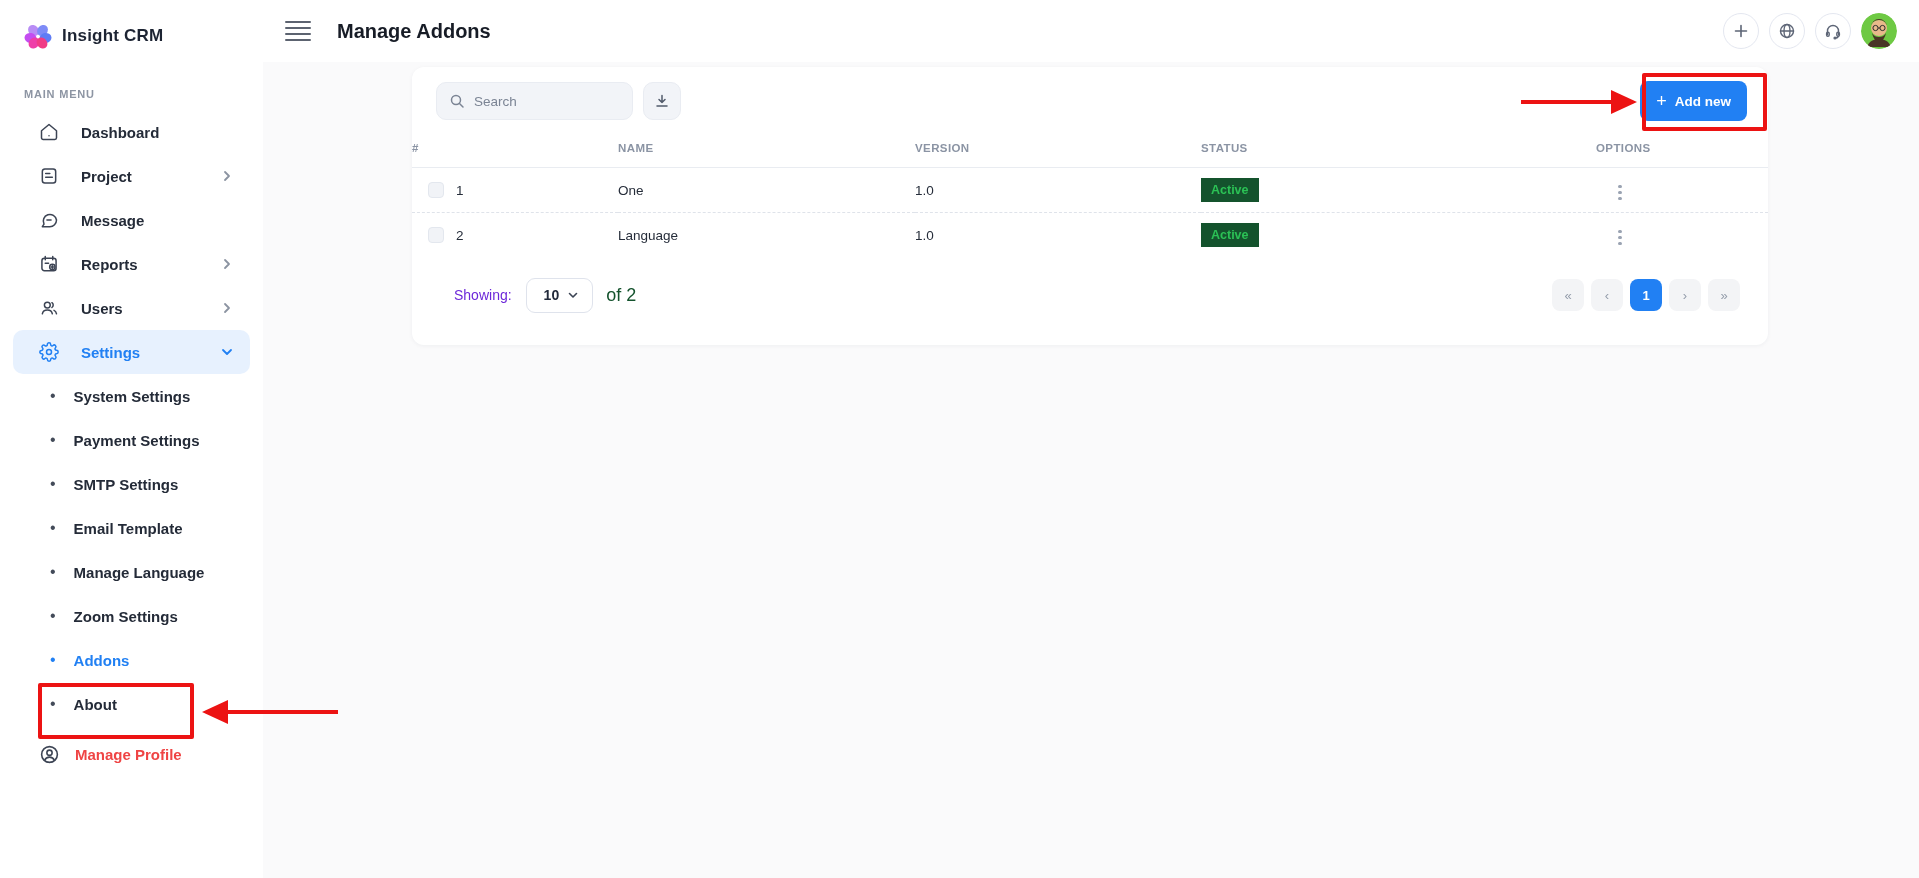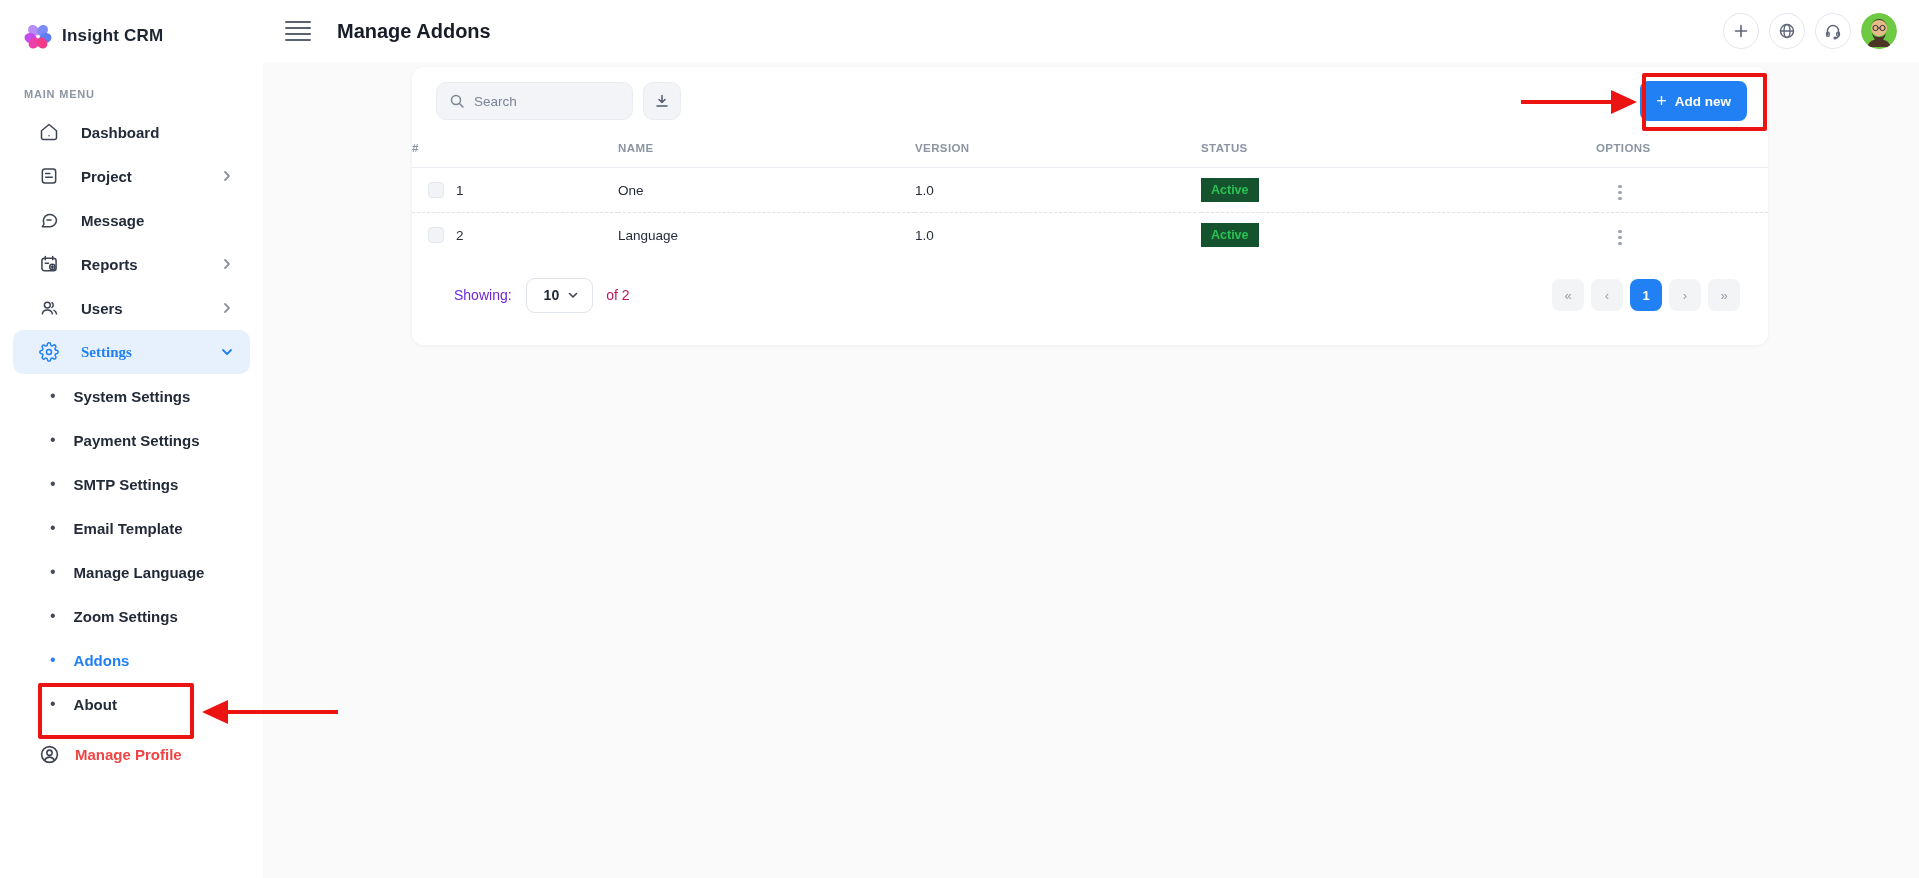--- a/index.html
+++ b/index.html
@@ -11,21 +11,21 @@
   .sidebar { position:absolute; left:0; top:0; width:263px; height:878px; background:#ffffff; z-index:2; }
   .logo-row { display:flex; align-items:center; gap:10px; padding:22px 0 0 24px; }
   .logo-mark { width:28px; height:28px; }
   .logo-text { font-size:17px; font-weight:700; color:#1d2433; letter-spacing:.2px; }
   .menu-label { margin:38px 0 10px 24px; font-size:11px; font-weight:700; color:#8d95a3; letter-spacing:.8px; }
   .nav { list-style:none; }
   .nav-item { position:relative; display:flex; align-items:center; gap:22px; height:44px; padding-left:26px; margin:0 13px; border-radius:10px; cursor:pointer; }
   .nav-item .ic { width:20px; height:20px; color:#3c4454; flex:0 0 20px; display:flex; align-items:center; }
   .nav-item .lbl { font-size:15px; font-weight:600; color:#242b38; }
   .nav-item .chev { position:absolute; right:16px; width:14px; height:14px; color:#8b93a1; }
-  .nav-item.active { background:#e7f1fe;font-family:Liberation Serif, serif; }
+  .nav-item.active { background:#e7f1fe; }
   .nav-item.active .lbl, .nav-item.active .ic, .nav-item.active .chev { color:#2180f3; }
   .subnav { list-style:none; }
   .subnav-item { display:flex; align-items:center; gap:18px; height:44px; padding-left:50px; cursor:pointer; }
   .subnav-item .dot { font-size:16px; color:#434b59; line-height:1; }
   .subnav-item .slbl { font-size:15px; font-weight:600; color:#242b38; }
   .subnav-item.active .dot, .subnav-item.active .slbl { color:#2180f3; }
   .profile-item { display:flex; align-items:center; gap:15px; height:44px; padding-left:26px; margin:6px 13px 0; cursor:pointer; }
   .profile-item .ic { width:21px; height:21px; color:#3c4454; }
   .profile-item .lbl { font-size:15px; font-weight:600; color:#ef4444; }
 
@@ -66,21 +66,21 @@
   .cbx { width:16px; height:16px; border-radius:4px; background:#f1f3f7; border:1px solid #e3e7ee; cursor:pointer; }
   .badge { display:inline-block; padding:5px 10px; border-radius:0; background:#14532d; color:#2bc155; font-size:12.5px; font-weight:700; }
   .kebab { display:inline-flex; flex-direction:column; gap:2.5px; padding:4px 8px; cursor:pointer; margin-left:14px; }
   .kebab i { width:3.5px; height:3.5px; border-radius:50%; background:#9aa3b2; }
 
   .card-footer { display:flex; align-items:center; padding:20px 28px 0 42px; }
   .showing-lbl { font-size:14px; color:#6d28d9; }
   .page-size { display:flex; align-items:center; gap:8px; margin-left:14px; height:35px; padding:0 13px 0 17px; background:#fff; border:1px solid #dfe3ec; border-radius:9px; cursor:pointer; }
   .page-size .val { font-size:14px; font-weight:600; color:#222a3a; }
   .page-size svg { width:12px; height:12px; color:#3c4454; }
-  .of-lbl { margin-left:13px; font-size:14px; color:#be185d; }
+  .of-lbl { margin-left:13px; font-size:18px; color:#14532d; }
   .pager { margin-left:auto; display:flex; align-items:center; gap:7px; }
   .pg { width:32px; height:32px; border-radius:8px; background:#f3f4f6; color:#949dab; font-size:13px; display:flex; align-items:center; justify-content:center; cursor:pointer; border:none; font-family:"Liberation Sans",sans-serif; }
   .pg.current { background:#2180f3; color:#fff; font-weight:600; }
 
   
   .anno { position:absolute; z-index:9; pointer-events:none; }
   .anno-box { border:4px solid #ec1313; border-radius:2px; }
   .anno-box-addons { left:38px; top:683px; width:156px; height:56px; }
   .box-addnew { position:absolute; left:1642px; top:73px; width:125px; height:58px; border:4px solid #ec1313; border-radius:2px; z-index:9; pointer-events:none; }
   svg.arrow { position:absolute; z-index:9; pointer-events:none; overflow:visible; }

